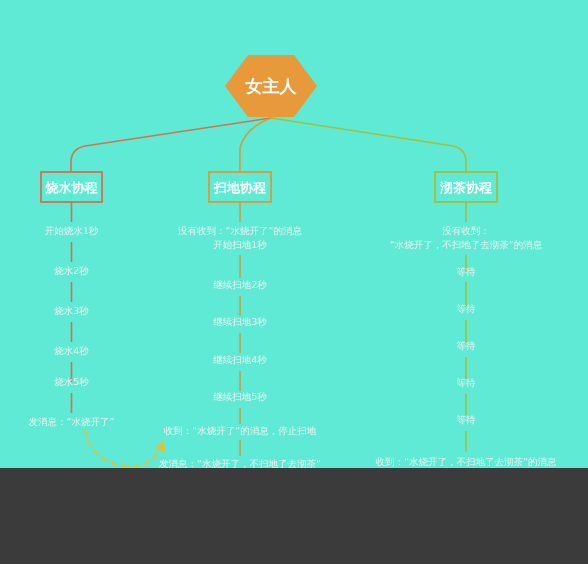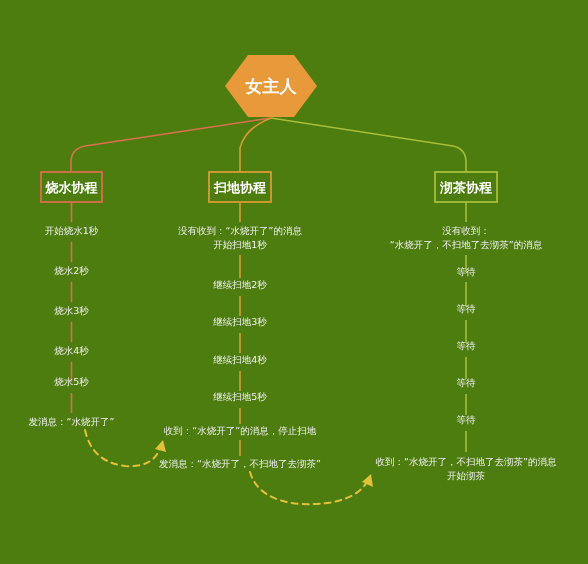--- a/index.html
+++ b/index.html
@@ -3,22 +3,22 @@
 <meta charset="utf-8">
 <style>
   html, body {
     margin: 0;
     padding: 0;
     background: #3b3b3b;
   }
   #stage {
     position: relative;
     width: 588px;
-    height: 564px;
-    background: #4d7c0f;
+    height: 468px;
+    background: #5eead4;
     overflow: hidden;
     font-family: "DejaVu Sans", "Liberation Sans", sans-serif;
   }
   #diagram-svg {
     position: absolute;
     left: 0;
     top: 0;
     width: 588px;
     height: 564px;
   }

